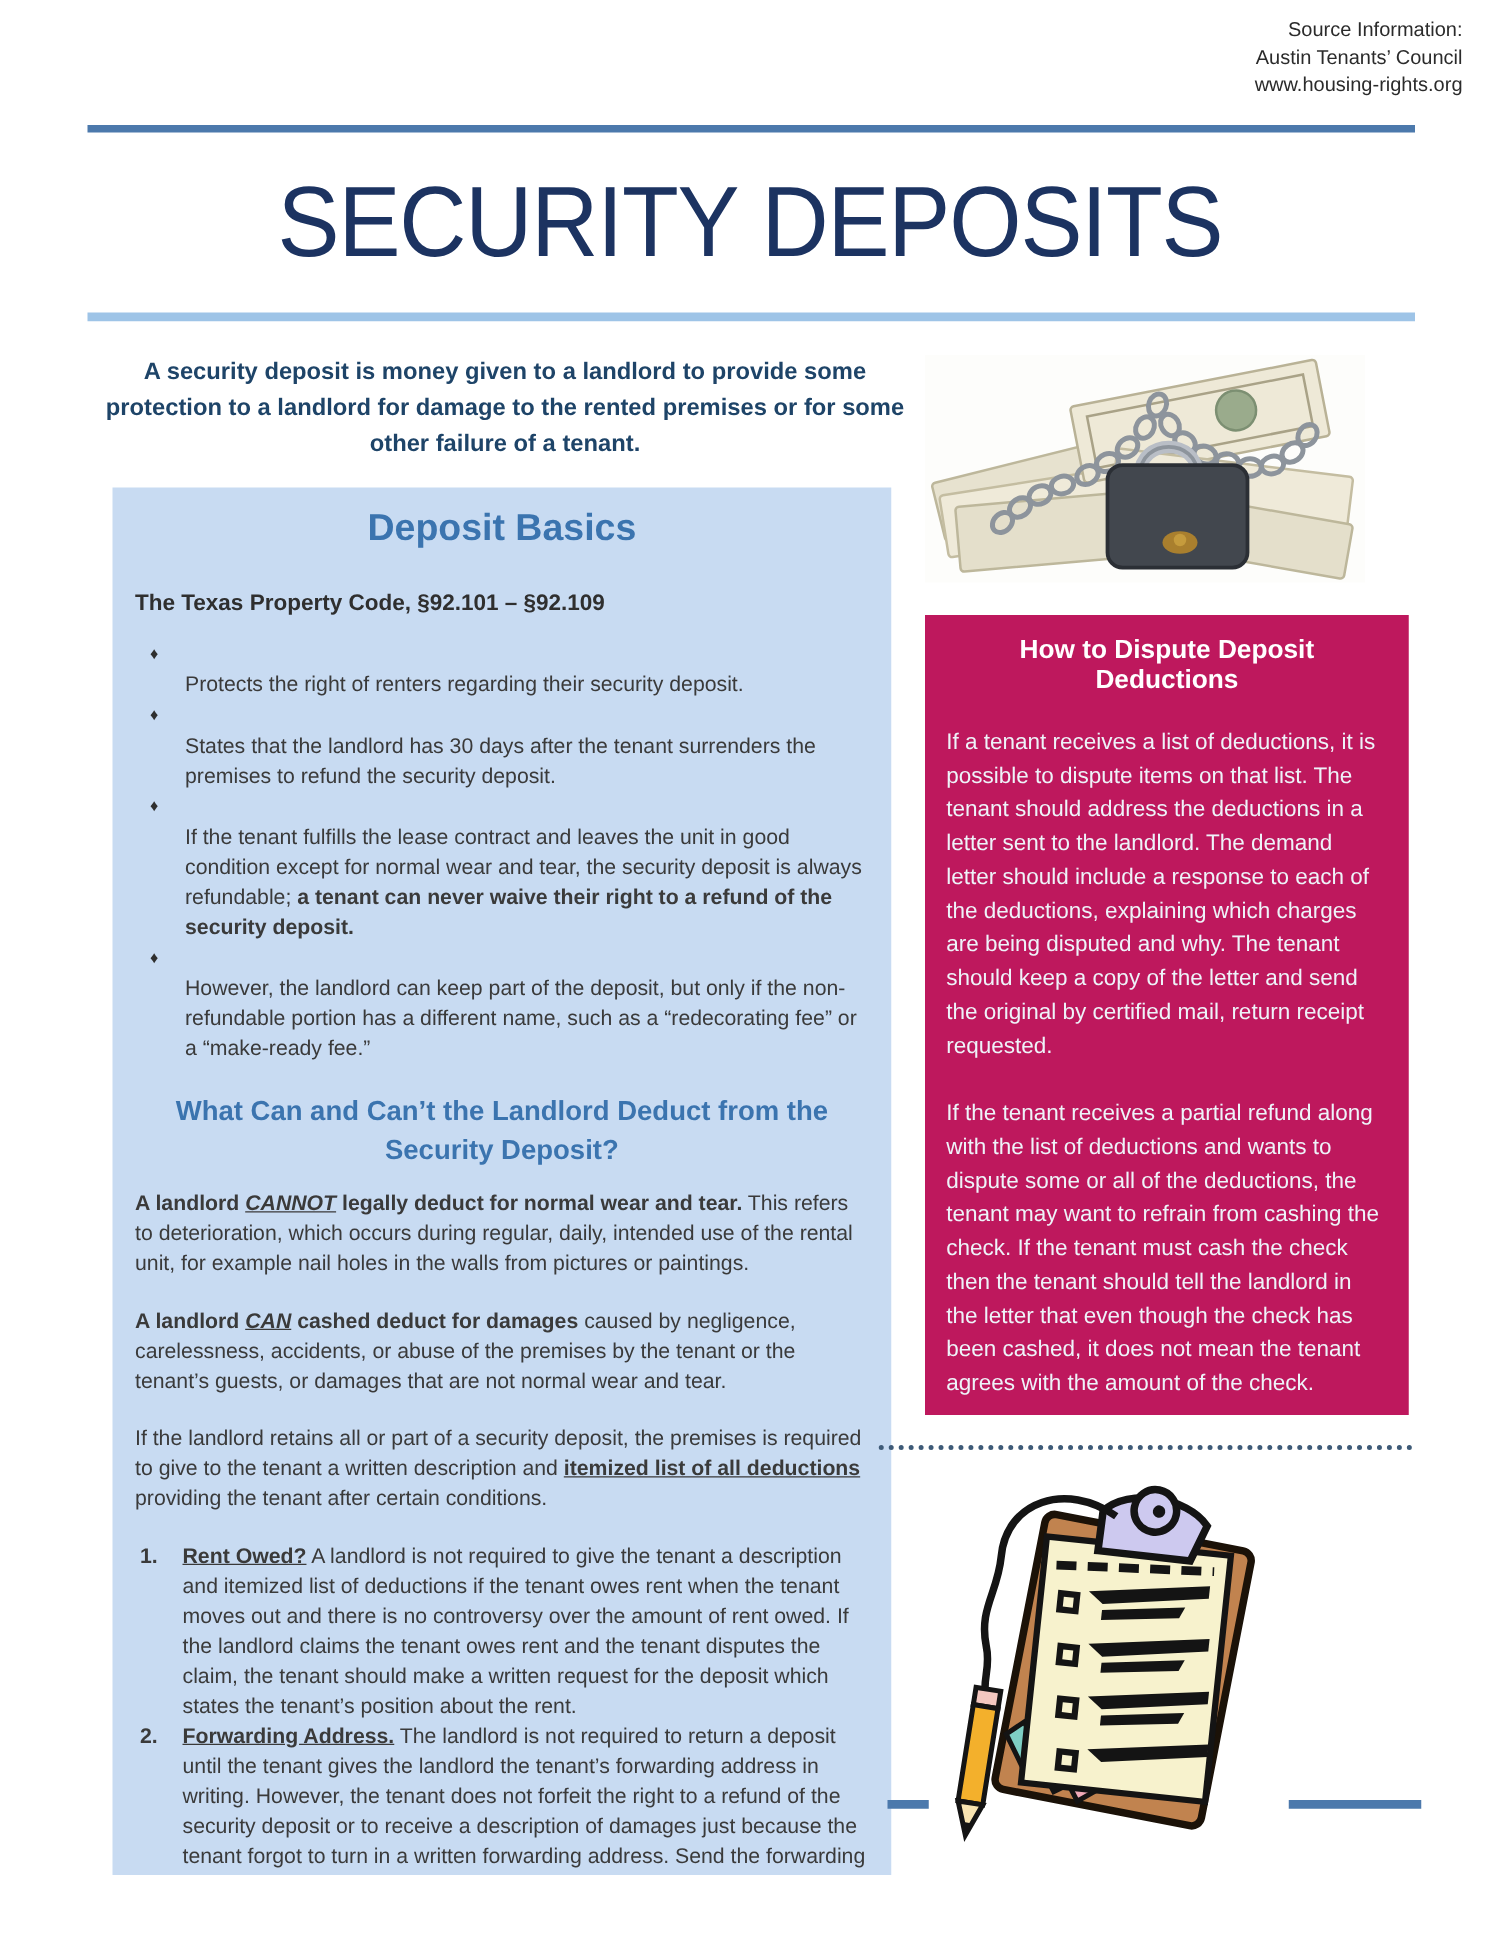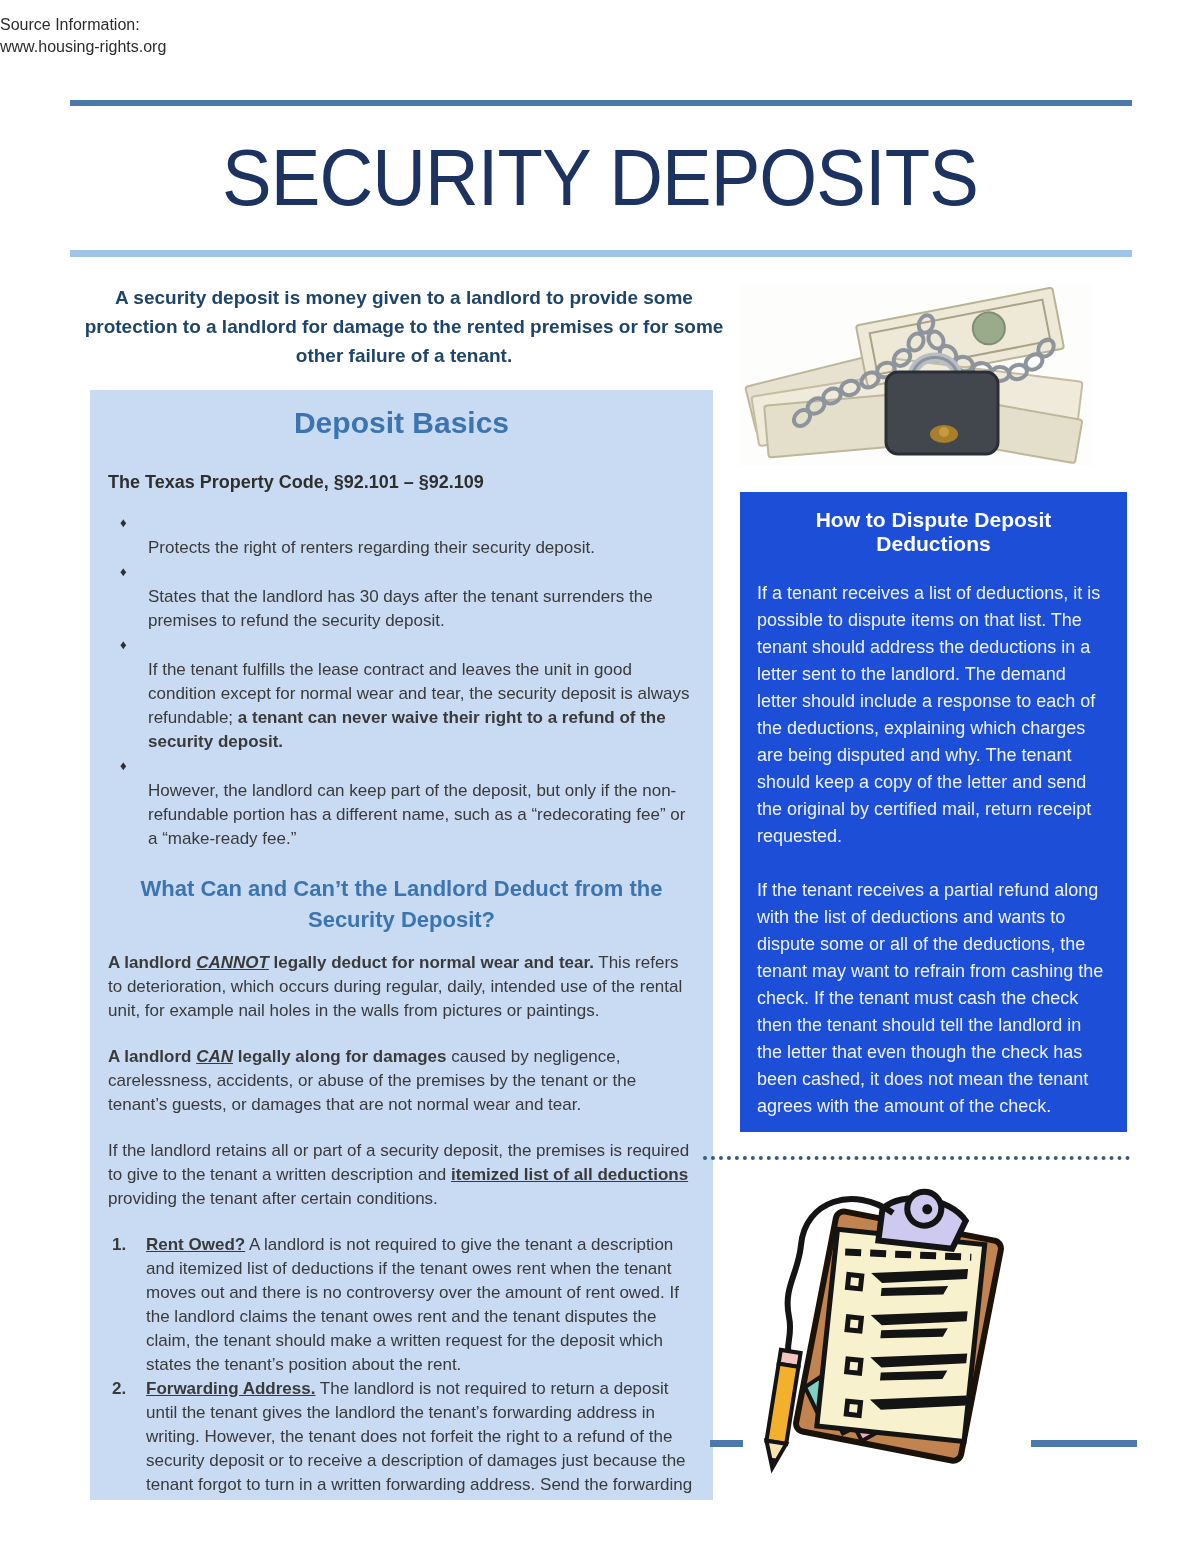--- a/index.html
+++ b/index.html
@@ -1,20 +1,20 @@
 <!DOCTYPE html>
 <html><head>
 <meta charset="utf-8">
 <style>
   html,body{margin:0;padding:0;background:#ffffff;}
   .page{position:relative;width:1200px;height:1549px;background:#ffffff;overflow:hidden;
         font-family:"Liberation Sans",sans-serif;color:#3a3a3a;}
 
   
-  .source-info{position:absolute;top:14px;left:0;width:1170px;text-align:left;
+  .source-info{position:absolute;top:14px;left:0;width:1170px;text-align:right;
                font-size:16px;line-height:22px;color:#2b2b2b;}
   .rule-top{position:absolute;top:100px;left:70px;width:1062px;height:6px;background:#4c79ac;}
   .page-title{position:absolute;top:128px;left:0;width:1200px;text-align:center;
               font-size:80px;line-height:100px;color:#1c3361;letter-spacing:-1px;
               transform:scaleX(0.93);transform-origin:50% 50%;}
   .rule-light{position:absolute;top:250px;left:70px;width:1062px;height:7px;background:#9ec4e7;}
 
   
   .intro{position:absolute;top:283px;left:70px;width:668px;font-size:19px;font-weight:bold;
          color:#1e4468;line-height:29px;text-align:center;}
@@ -32,36 +32,37 @@
   .b{font-weight:bold;}
   .biu{font-weight:bold;font-style:italic;text-decoration:underline;}
   .bu{font-weight:bold;text-decoration:underline;}
   .cond-label{font-size:17px;font-weight:bold;margin-bottom:2px;color:#2f2f2f;}
   .cond-item{display:flex;font-size:17px;line-height:24px;color:#3a3a3a;}
   .cond-num{width:38px;flex:0 0 38px;padding-left:4px;box-sizing:border-box;font-weight:bold;}
   .cond-body{flex:1;}
 
   
   .money-box{position:absolute;top:284px;left:740px;width:352px;height:182px;background:#fdfdfb;}
-  .dispute-box{position:absolute;top:492px;left:740px;width:387px;height:640px;background:#1d4ed8;
+  .dispute-box{position:absolute;top:492px;left:740px;width:387px;height:640px;background:#be185d;
                box-sizing:border-box;padding:12px 17px;}
   .dispute-heading{text-align:center;color:#ffffff;font-size:21px;font-weight:bold;margin:4px 0 24px 0;}
   .dispute-para{color:#eef3f9;font-size:18px;line-height:27px;margin:0 0 27px 0;}
   .dotted-divider{position:absolute;top:1156px;left:703px;width:427px;height:0;
                   border-top:4px dotted #3e5a77;}
   .behind-line{position:absolute;top:1440px;left:710px;width:427px;height:7px;background:#4c79ac;z-index:1;}
   .clipboard-box{position:absolute;top:1183px;left:743px;width:288px;height:296px;background:#ffffff;z-index:2;}
 </style>
 </head>
 <body>
 
 <div class="page">
 
   <div class="source-info">
     <div>Source Information:</div>
+    <div>Austin Tenants’ Council</div>
     <div>www.housing-rights.org</div>
   </div>
 
   <div class="rule-top"></div>
   <div class="page-title">SECURITY DEPOSITS</div>
   <div class="rule-light"></div>
 
   <div class="intro">A security deposit is money given to a landlord to provide some protection to a landlord for damage to the rented premises or for some other failure of a tenant.</div>
 
   <div class="panel">
@@ -85,21 +86,21 @@
       <span class="bullet-text">However, the landlord can keep part of the deposit, but only if the non-refundable portion has a different name, such as a “redecorating fee” or a “make-ready fee.”</span>
     </div>
 
     <div class="sub-heading">What Can and Can’t the Landlord Deduct from the Security Deposit?</div>
 
     <div class="para">
       <span class="b">A landlord </span><span class="biu">CANNOT</span><span class="b"> legally deduct for normal wear and tear.</span><span> This refers to deterioration, which occurs during regular, daily, intended use of the rental unit, for example nail holes in the walls from pictures or paintings.</span>
     </div>
 
     <div class="para">
-      <span class="b">A landlord </span><span class="biu">CAN</span><span class="b"> legally along for damages</span><span> caused by negligence, carelessness, accidents, or abuse of the premises by the tenant or the tenant’s guests, or damages that are not normal wear and tear.</span>
+      <span class="b">A landlord </span><span class="biu">CAN</span><span class="b"> cashed deduct for damages</span><span> caused by negligence, carelessness, accidents, or abuse of the premises by the tenant or the tenant’s guests, or damages that are not normal wear and tear.</span>
     </div>
 
     <div class="para">
       <span>If the landlord retains all or part of a security deposit, the premises is required to give to the tenant a written description and </span><span class="bu">itemized list of all deductions</span><span> providing the tenant after certain conditions.</span>
     </div>
 
 
     <div class="cond-item">
       <span class="cond-num">1.</span>
       <span class="cond-body"><span class="bu">Rent Owed?</span><span> A landlord is not required to give the tenant a description and itemized list of deductions if the tenant owes rent when the tenant moves out and there is no controversy over the amount of rent owed. If the landlord claims the tenant owes rent and the tenant disputes the claim, the tenant should make a written request for the deposit which states the tenant’s position about the rent.</span></span>

